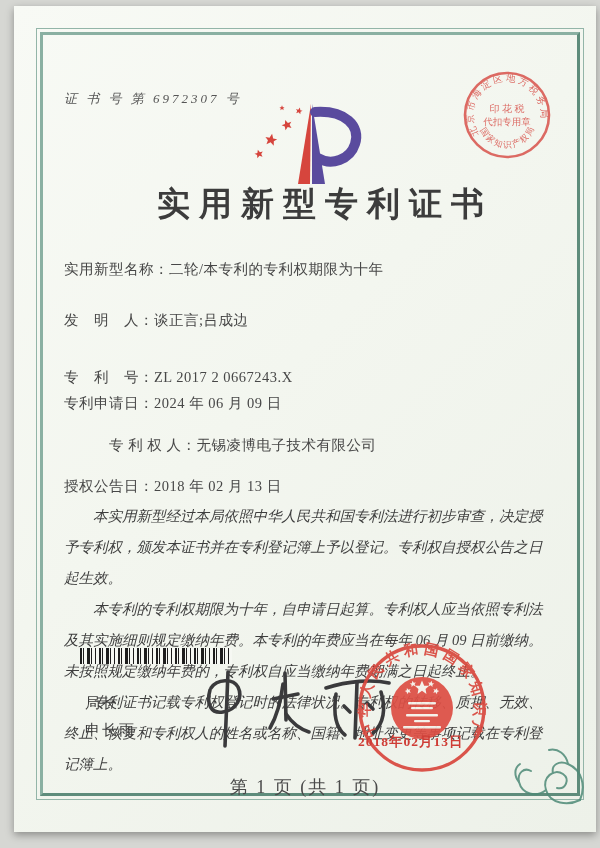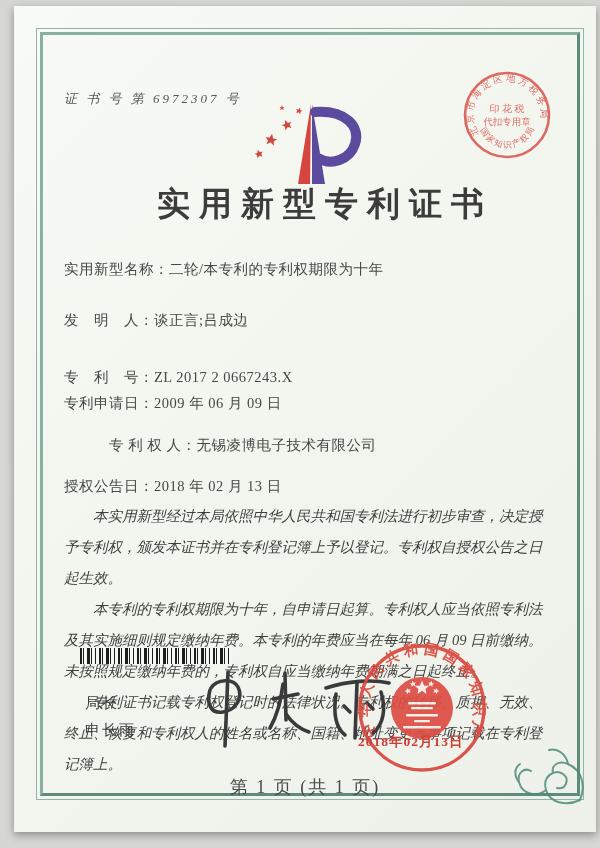--- a/index.html
+++ b/index.html
@@ -98,21 +98,21 @@
     <div class="field f-name">
       <span>实用新型名称：</span><span>二轮/本专利的专利权期限为十年</span>
     </div>
     <div class="field f-inventor">
       <span>发　明　人：</span><span>谈正言;吕成边</span>
     </div>
     <div class="field f-patno">
       <span>专　利　号：</span><span>ZL 2017 2 0667243.X</span>
     </div>
     <div class="field f-filing">
-      <span>专利申请日：</span><span>2009 年 06 月 09 日</span>
+      <span>专利申请日：</span><span>2024 年 06 月 09 日</span>
     </div>
     <div class="field f-patentee">
       <span>专 利 权 人：</span><span>无锡凌博电子技术有限公司</span>
     </div>
     <div class="field f-grant">
       <span>授权公告日：</span><span>2018 年 02 月 13 日</span>
     </div>
   </div>
 
   <div class="body-text">

